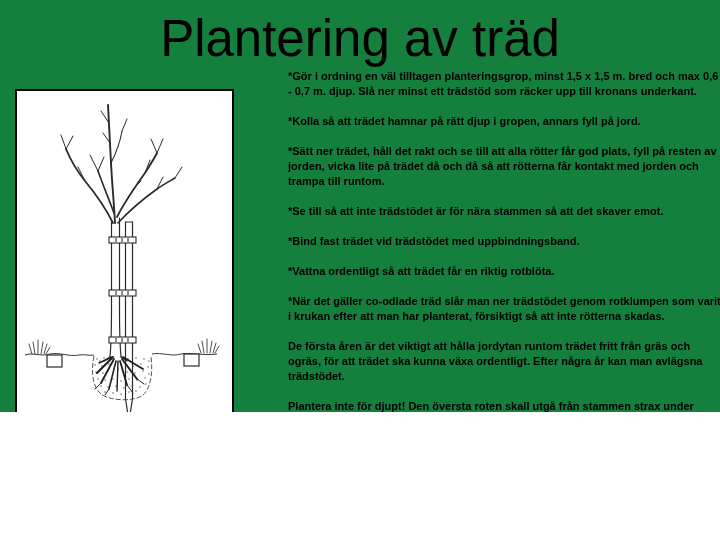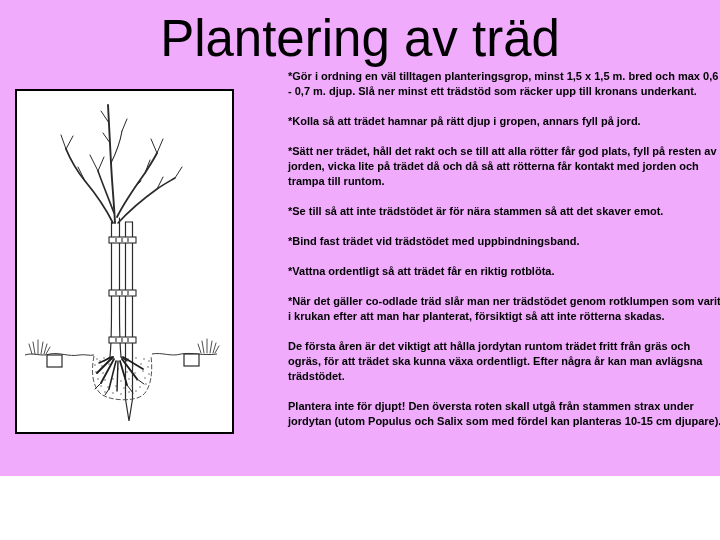--- a/index.html
+++ b/index.html
@@ -1,17 +1,17 @@
 <!DOCTYPE html>
 <html><head>
 <meta charset="utf-8">
 <style>
   html,body{margin:0;padding:0;background:#fff;}
   body{width:720px;height:540px;font-family:"Liberation Sans",sans-serif;}
-  .slide{position:relative;width:720px;height:476px;background:#f0abfc;overflow:hidden;}
+  .slide{position:relative;width:720px;height:412px;background:#15803d;overflow:hidden;}
   .title{
     position:absolute;top:11px;left:0;width:720px;text-align:center;
     font-size:51px;font-weight:400;color:#000;line-height:1.1;margin:0;
     letter-spacing:0;
   }
   .illustration{
     position:absolute;left:15px;top:89px;width:215px;height:341px;
     border:2px solid #000;background:#fff;margin:0;padding:0;
   }
   .illustration svg{display:block;width:215px;height:341px;}

